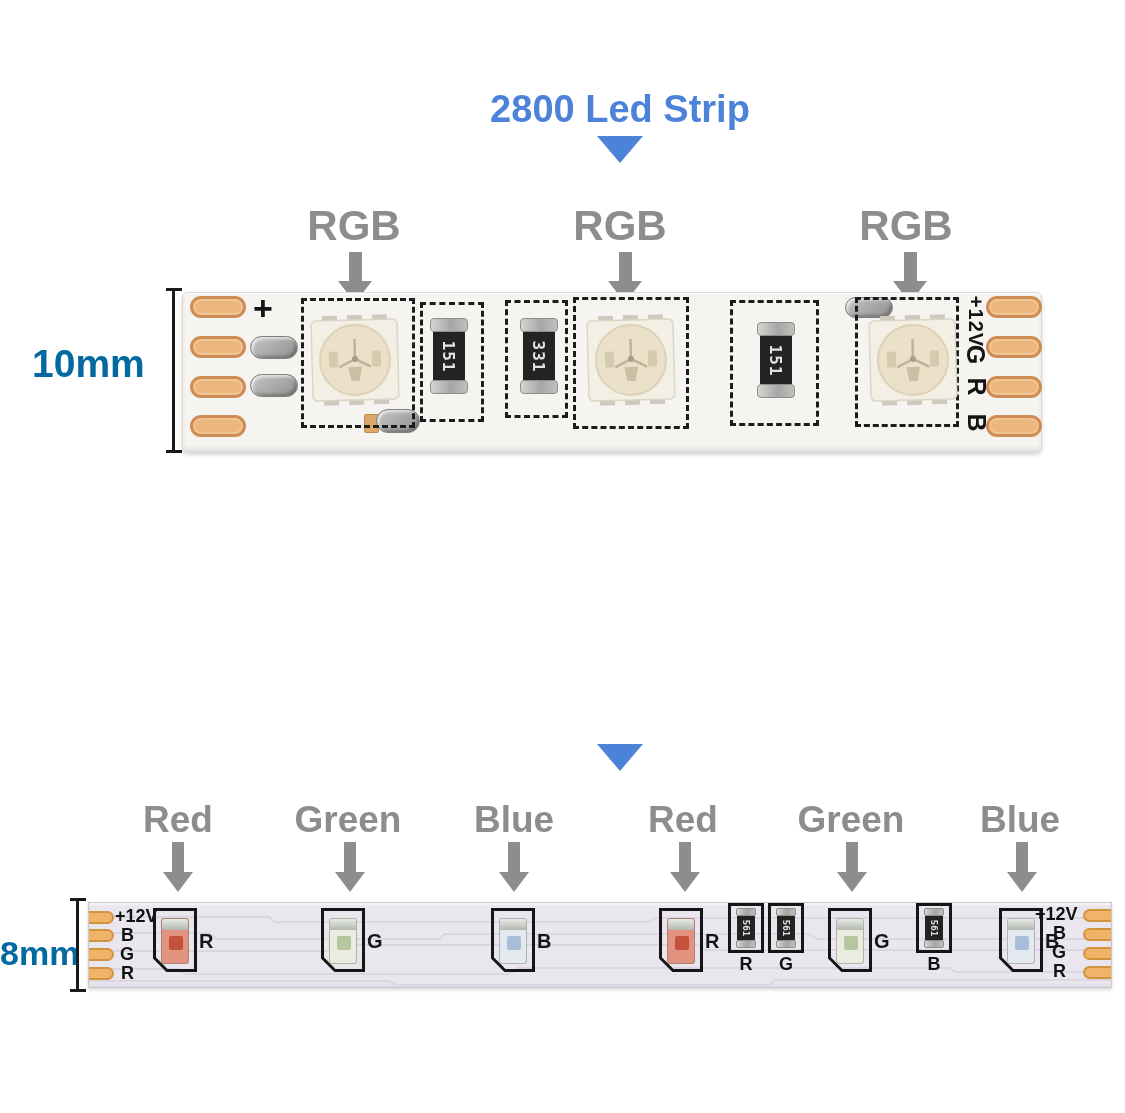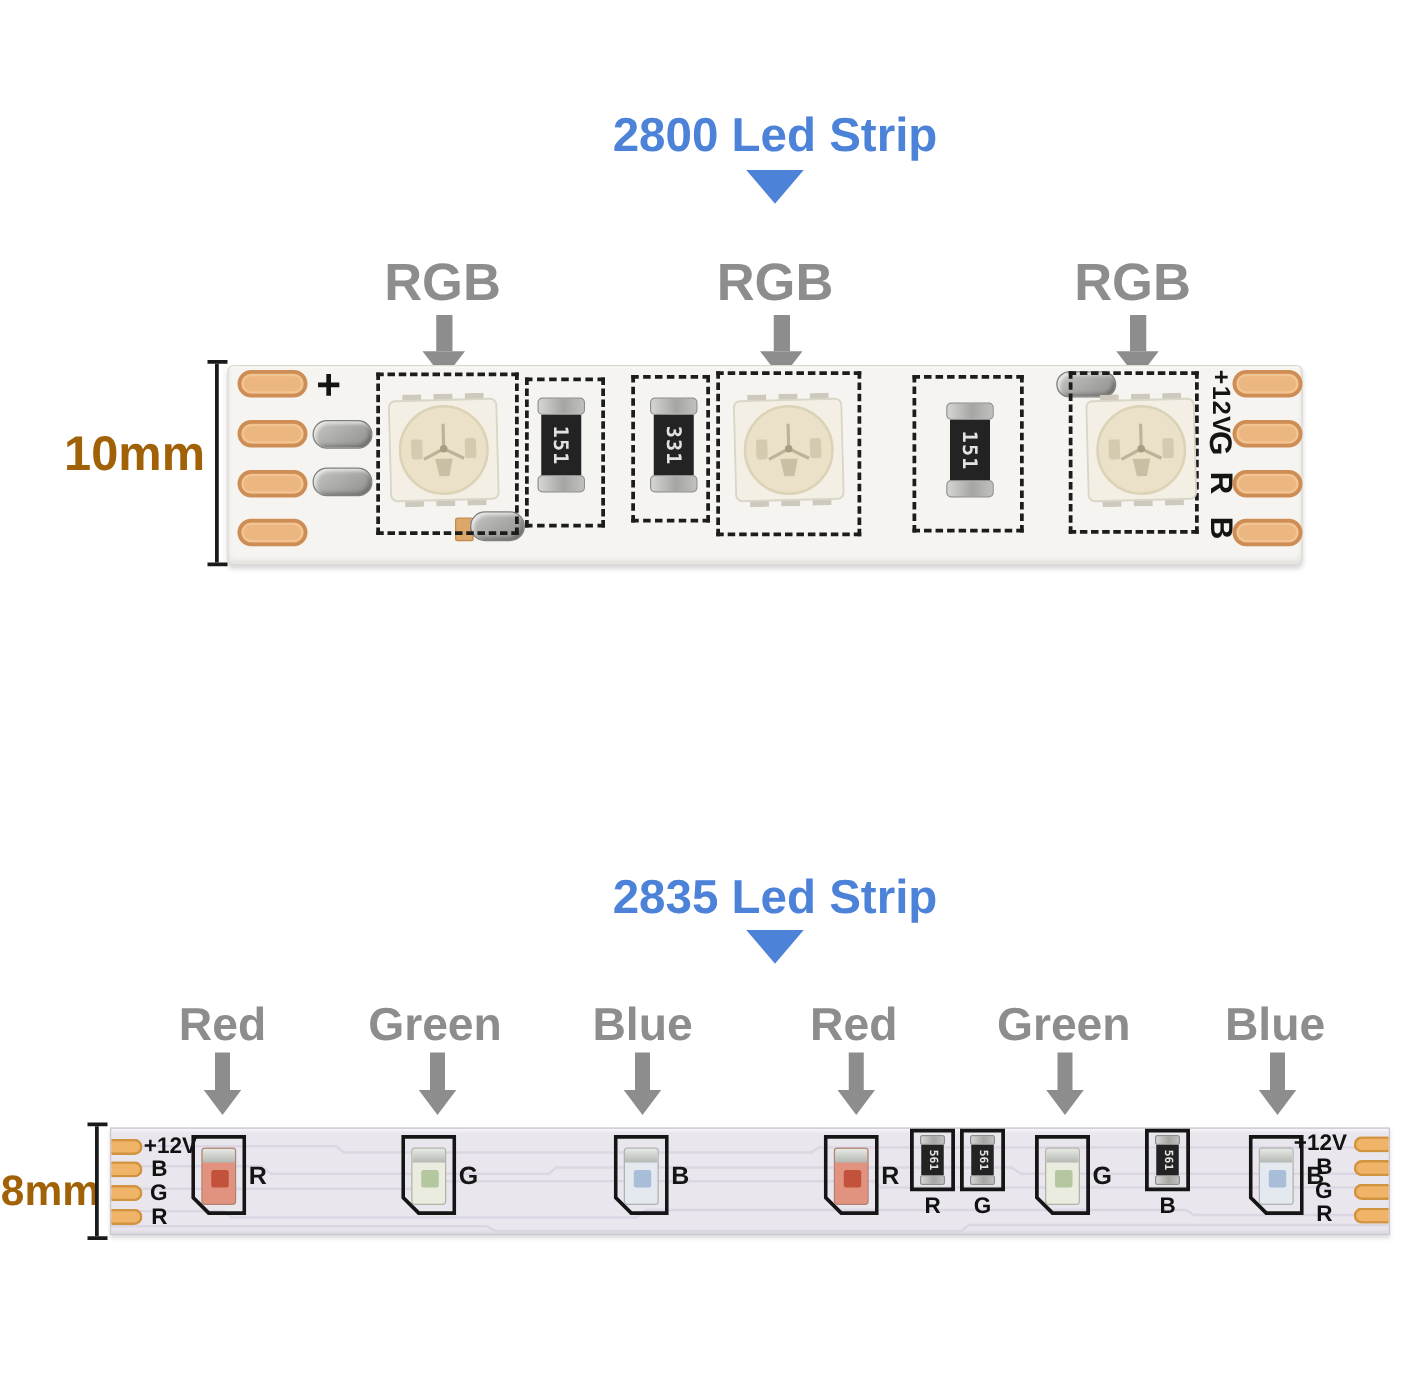--- a/index.html
+++ b/index.html
@@ -19,21 +19,21 @@
   .arrow .hd { width:0; height:0; margin:0 auto; }
   .a50 { width:34px; }
   .a50 .sh { width:13px; height:29px; }
   .a50 .hd { border-left:17px solid transparent; border-right:17px solid transparent; border-top:22px solid #8d8d8d; }
   .a28 { width:30px; }
   .a28 .sh { width:12px; height:30px; }
   .a28 .hd { border-left:15px solid transparent; border-right:15px solid transparent; border-top:20px solid #8d8d8d; }
   .mline { position:absolute; width:0; border-left:3px solid #1a1a1a; }
   .mline::before, .mline::after { content:""; position:absolute; left:-9px; width:16px; border-top:3px solid #1a1a1a; }
   .mline::before { top:-3px; } .mline::after { bottom:-3px; }
-  .sizelabel { position:absolute; text-align:right; font-weight:700; color:#a16207; }
+  .sizelabel { position:absolute; text-align:left; font-weight:700; color:#0369a1; }
 
   
   .strip1 { position:absolute; left:182px; top:292px; width:860px; height:160px;
             background:#f6f4f0; border:1px solid #ddd9d2; border-radius:5px;
             box-shadow:0 3px 4px rgba(0,0,0,.16), inset 0 1px 0 #fdfdfb, inset 0 -3px 4px rgba(0,0,0,.07); }
   .pad50 { position:absolute; width:56px; height:22px; border-radius:11px;
            background:#ecb680; border:3px solid #cd8d55; box-shadow:inset 0 0 0 2px #f2c491; }
   .plus50 { position:absolute; left:70px; top:-4px; font-size:34px; font-weight:700; color:#141414; }
   .blob { position:absolute; background:linear-gradient(145deg,#c6c6c4,#8f8f8d); border:1px solid #7f7f7d;
           border-radius:12px; box-shadow:inset 2px 2px 3px rgba(255,255,255,.65), inset -2px -2px 3px rgba(0,0,0,.25); }
@@ -210,21 +210,20 @@
     <div class="pin50" style="top:114px">
         <span>B</span>
       </div>
 
     <div class="pad50" style="left:803px; top:3px"></div>
     <div class="pad50" style="left:803px; top:43px"></div>
     <div class="pad50" style="left:803px; top:83px"></div>
     <div class="pad50" style="left:803px; top:122px"></div>
   </div>
 
-  <div class="title" style="top:697px">2835 Led Strip</div>
   <div class="tri" style="left:597px; top:744px"></div>
 
   <div class="glabel" style="left:93px;  top:799px; width:170px; font-size:37px">Red</div>
   <div class="glabel" style="left:263px; top:799px; width:170px; font-size:37px">Green</div>
   <div class="glabel" style="left:429px; top:799px; width:170px; font-size:37px">Blue</div>
   <div class="glabel" style="left:598px; top:799px; width:170px; font-size:37px">Red</div>
   <div class="glabel" style="left:766px; top:799px; width:170px; font-size:37px">Green</div>
   <div class="glabel" style="left:935px; top:799px; width:170px; font-size:37px">Blue</div>
 
   <div class="arrow a28" style="left:163px;  top:842px">

